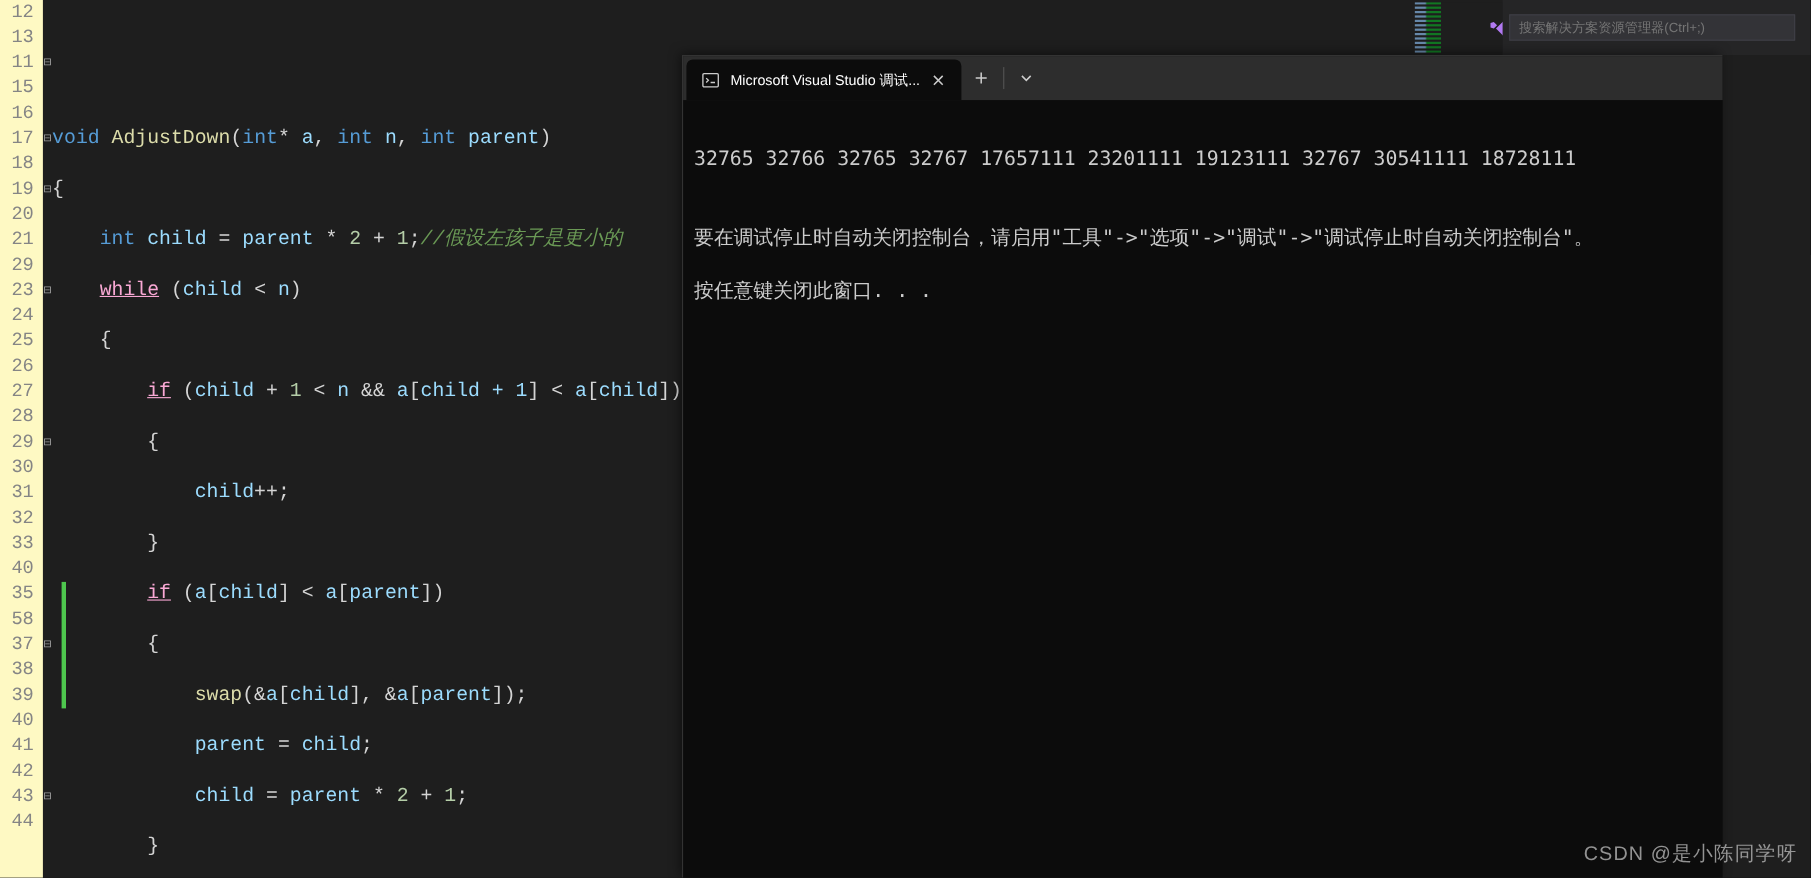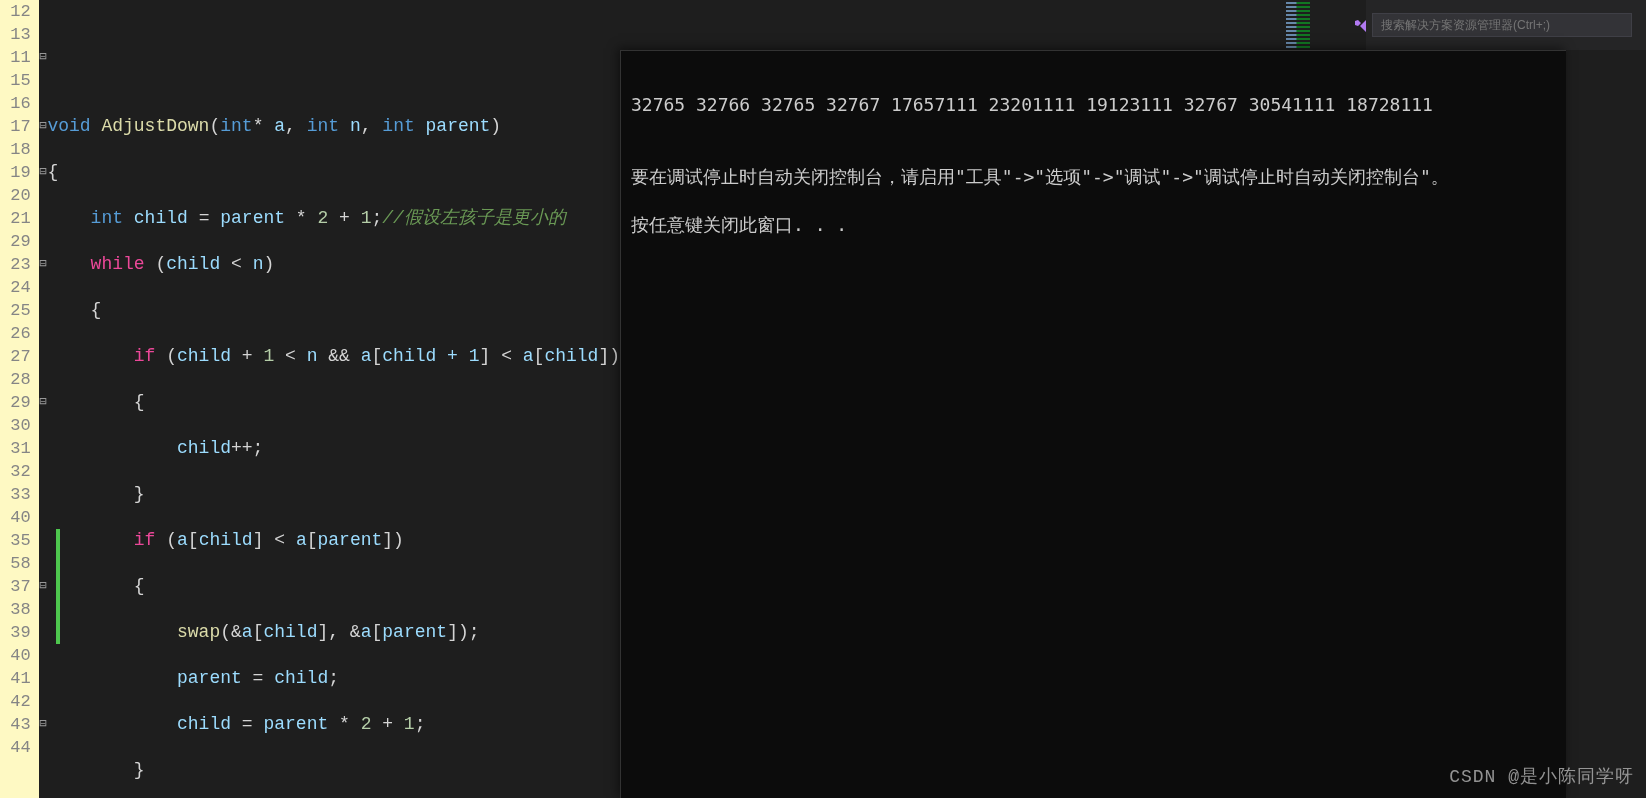--- a/index.html
+++ b/index.html
@@ -52,21 +52,21 @@
   flex: 1;
   position: relative;
   line-height: 23px;
   font-size: 18px;
   white-space: pre;
   color: #d4d4d4;
 }
 .code-line { height: 23px; }
 
 .kw-type { color: #569cd6; }
-.kw-ctrl { color: #ec4899; }
+.kw-ctrl { color: #f9a8d4; text-decoration: underline; }
 .fn { color: #dcdcaa; }
 .var { color: #9cdcfe; }
 .num { color: #b5cea8; }
 .comment { color: #6a9955; font-style: italic; }
 
 .green-bar {
   position: absolute;
   left: 56px;
   width: 4px;
   background: #4ec74e;
@@ -179,21 +179,21 @@
   position:absolute;
   right:270px; top:14px;
   width:24px; height:24px;
 }
 
 .watermark {
   position: absolute;
   right: 12px;
   bottom: 10px;
   color: #aaa;
-  font-family: Liberation Mono, monospace;
+  font-family: Liberation Sans, sans-serif;
   font-size: 18px;
   opacity: 0.85;
   letter-spacing: 1px;
 }
 </style>
 </head>
 <body>
 
 <div class="editor-pane">
   <div class="gutter">
@@ -322,20 +322,43 @@
 </div>
 <svg class="vs-icon" viewBox="0 0 24 24">
     <path fill="#b179f1" d="M17 3l-9 9 9 9 4-2V5l-4-2zM3 7l3-1 3 3-3 3-3-1V7z"></path>
   </svg>
 
 <div class="right-panel">
   <input class="search-box" placeholder="搜索解决方案资源管理器(Ctrl+;)" style="">
 </div>
 
 <div class="terminal-window">
+  <div class="titlebar">
+    <div class="tab">
+      <svg class="tab-icon" viewBox="0 0 16 16">
+          <rect x="1" y="2" width="14" height="12" rx="1" fill="none" stroke="#ccc" stroke-width="1.2"></rect>
+          <path d="M4 6l2 2-2 2M8 10h4" stroke="#ccc" stroke-width="1.2" fill="none"></path>
+        </svg>
+      <span>Microsoft Visual Studio 调试...</span>
+      <svg class="close-icon" viewBox="0 0 14 14">
+          <path d="M3 3l8 8M11 3l-8 8" stroke="#ccc" stroke-width="1.4"></path>
+        </svg>
+    </div>
+    <div class="add-tab">
+      <svg width="14" height="14" viewBox="0 0 14 14">
+          <path d="M7 2v10M2 7h10" stroke="#ccc" stroke-width="1.4"></path>
+        </svg>
+    </div>
+    <div class="divider"></div>
+    <div class="add-tab">
+      <svg width="12" height="12" viewBox="0 0 12 12">
+          <path d="M2 4l4 4 4-4" stroke="#ccc" stroke-width="1.4" fill="none"></path>
+        </svg>
+    </div>
+  </div>
   <div class="terminal-content">
 <span class="term-line">32765 32766 32765 32767 17657111 23201111 19123111 32767 30541111 18728111</span>
 <span class="term-line"></span>
 <span class="term-line">要在调试停止时自动关闭控制台，请启用"工具"-&gt;"选项"-&gt;"调试"-&gt;"调试停止时自动关闭控制台"。</span>
 <span class="term-line">按任意键关闭此窗口. . .</span>
   </div>
 </div>
 
 <div class="watermark">CSDN @是小陈同学呀</div>
 

